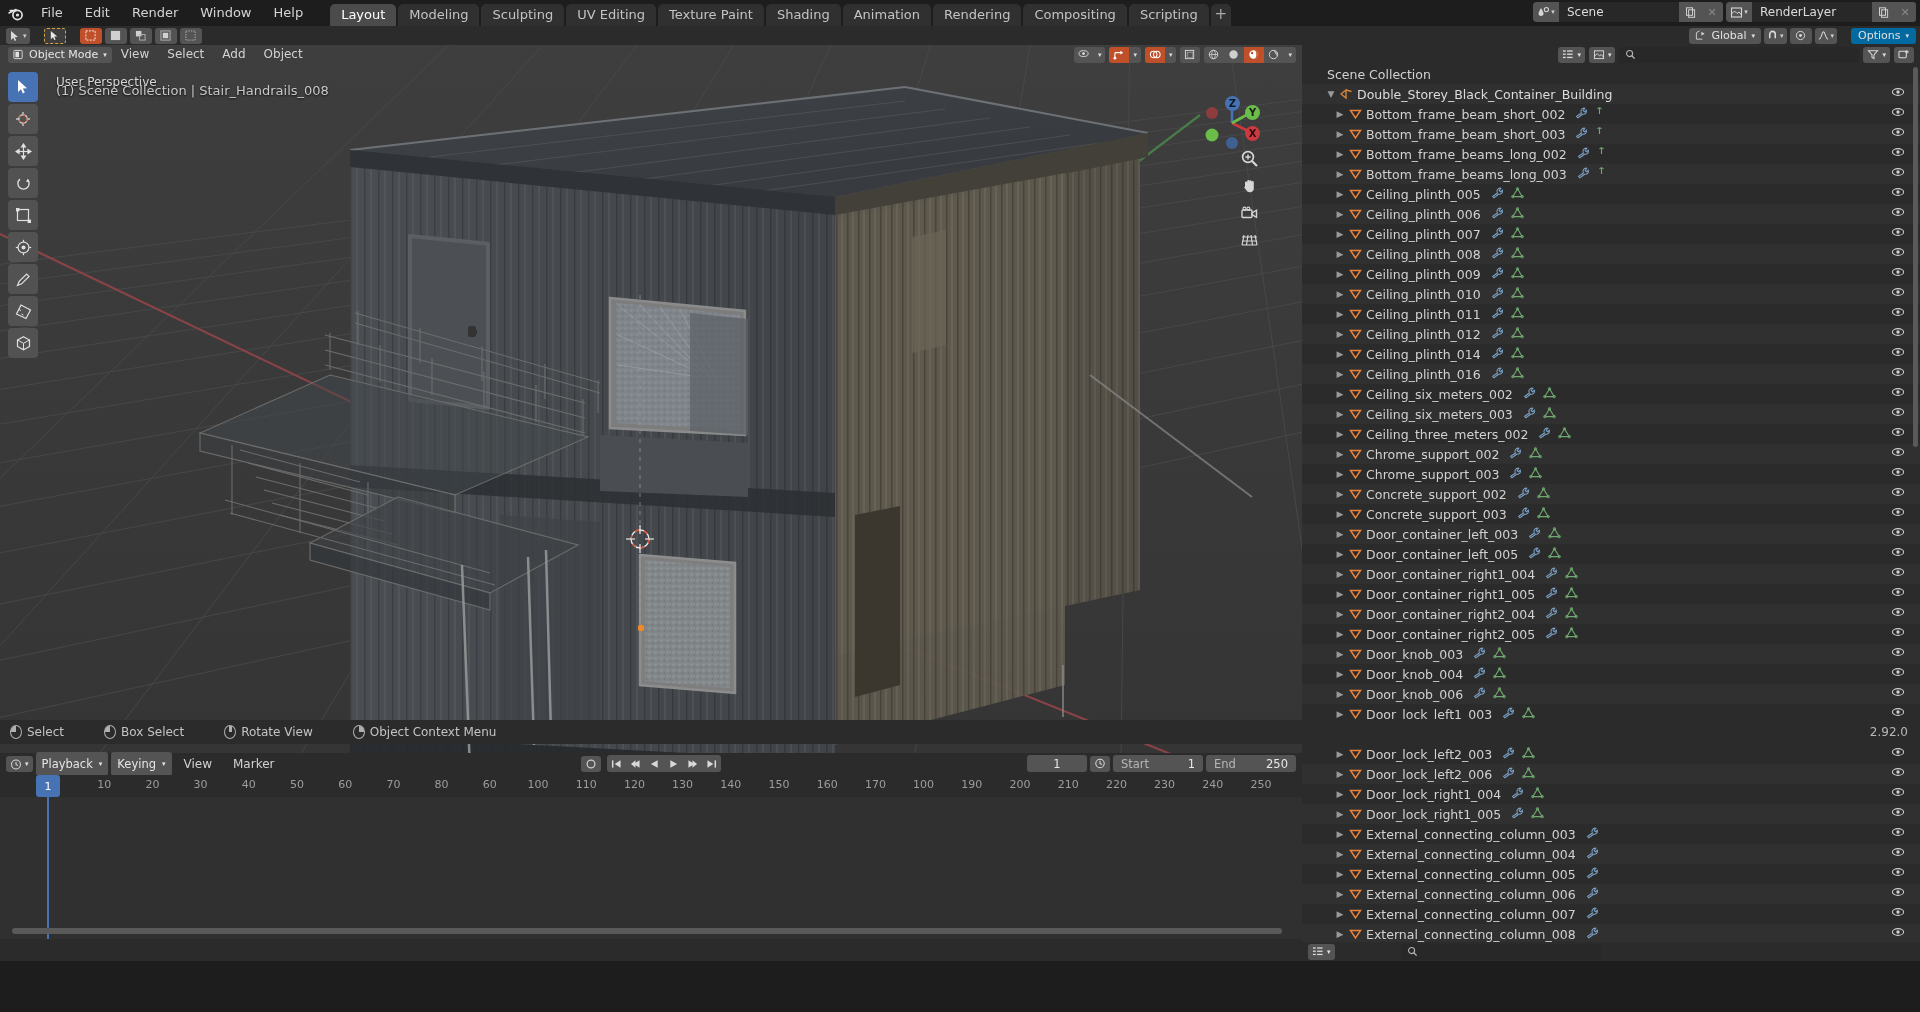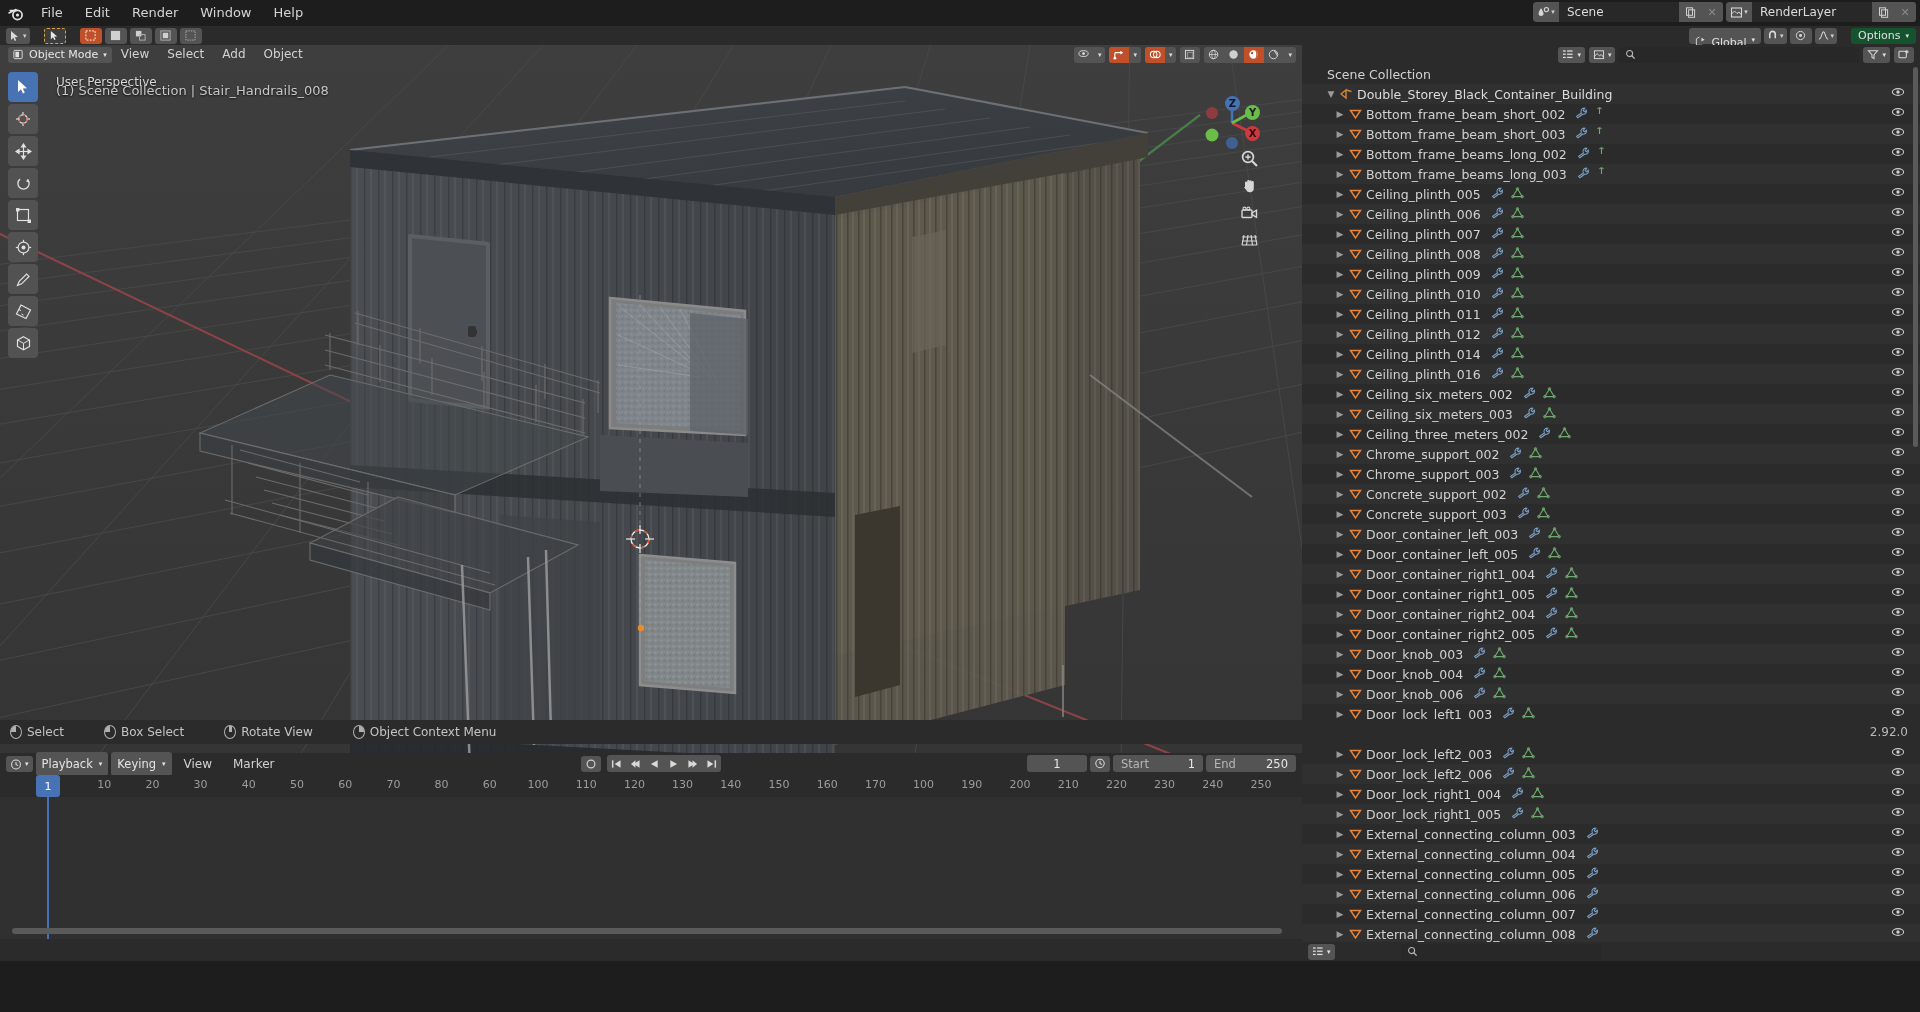--- a/index.html
+++ b/index.html
@@ -52,23 +52,23 @@
     display:flex; align-items:center; padding-left:6px; gap:3px;
   }
   .tbtn { height:16px; min-width:22px; background:#545454; border-radius:3px;
     display:flex; align-items:center; justify-content:center; gap:2px; padding:0 3px; }
   .tbtn.red { background:#c0502a; }
   .tbtn.dash { border:1px dashed #d9a441; background:#3d3d3d; }
   .sep { width:8px; }
 
   .toolrow-right { position:absolute; right:4px; top:0; height:19px; display:flex;
     align-items:center; gap:3px; }
-  .global-box { display:flex; height:16px; background:#545454;
-    border-radius:3px; padding:8px 6px; gap:5px; font-size:11px; color:#e0e0e0; }
-  .opt-box { display:flex; align-items:center; height:16px; background:#14532d;
+  .global-box { display:flex; align-items:center; height:16px; background:#545454;
+    border-radius:3px; padding:0 6px; gap:5px; font-size:11px; color:#e0e0e0; }
+  .opt-box { display:flex; align-items:center; height:16px; background:#0369a1;
     border-radius:3px; padding:0 7px; gap:5px; font-size:11px; color:#e0e0e0; }
 
   
   .viewport {
     position:absolute; left:0; top:45px; width:1302px; height:708px;
     background: linear-gradient(180deg,#3b3b3b 0%, #393939 50%, #373737 100%);
     overflow:hidden;
   }
   .vp-header {
     position:absolute; left:0; top:0; width:1302px; height:19px;
@@ -197,20 +197,33 @@
           <path d="M2 8 L9 4.5 M3.2 5.5 L8.5 5.5" stroke="#e3e3e3" stroke-width="1.6" fill="none" stroke-linecap="round"></path>
           <circle cx="10.5" cy="10" r="1.6" fill="#e3e3e3"></circle>
         </svg>
     </div>
     <div class="menu-item">File</div>
     <div class="menu-item">Edit</div>
     <div class="menu-item">Render</div>
     <div class="menu-item">Window</div>
     <div class="menu-item">Help</div>
 
+    <div class="wstabs">
+      <div class="wstab active">Layout</div>
+      <div class="wstab">Modeling</div>
+      <div class="wstab">Sculpting</div>
+      <div class="wstab">UV Editing</div>
+      <div class="wstab">Texture Paint</div>
+      <div class="wstab">Shading</div>
+      <div class="wstab">Animation</div>
+      <div class="wstab">Rendering</div>
+      <div class="wstab">Compositing</div>
+      <div class="wstab">Scripting</div>
+      <div class="wstab-plus">+</div>
+    </div>
 
     <div class="topbar-right">
       <div class="id-block">
         <div class="id-icon">
           <svg width="13" height="13" viewBox="0 0 13 13">
               <path d="M4 2 C4 2 1.5 6 1.5 8 A2.6 2.6 0 0 0 6.6 8 C6.6 6 4 2 4 2 Z" fill="#d6d6d6"></path>
               <circle cx="9.4" cy="3.6" r="2.1" fill="none" stroke="#d6d6d6" stroke-width="1.1"></circle>
             </svg>
           <span style="font-size:7px;color:#cfcfcf;">▾</span>
         </div>

